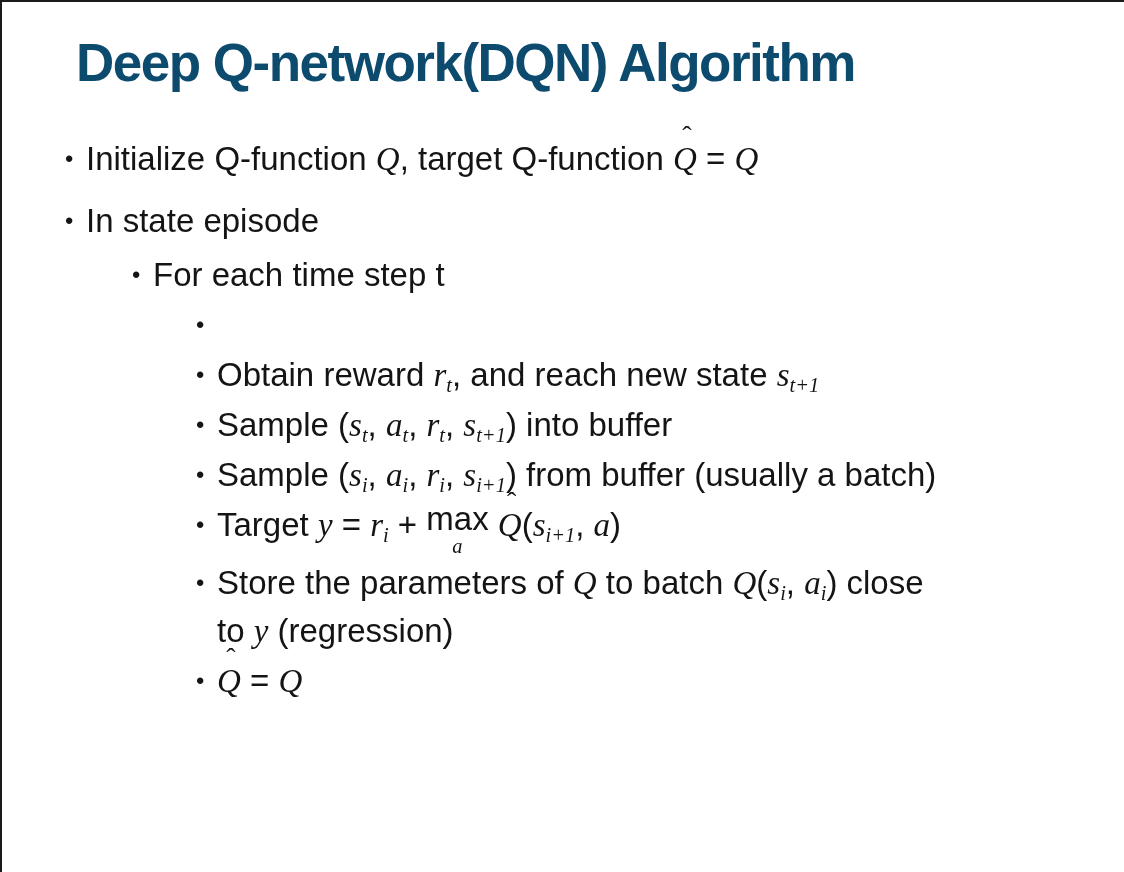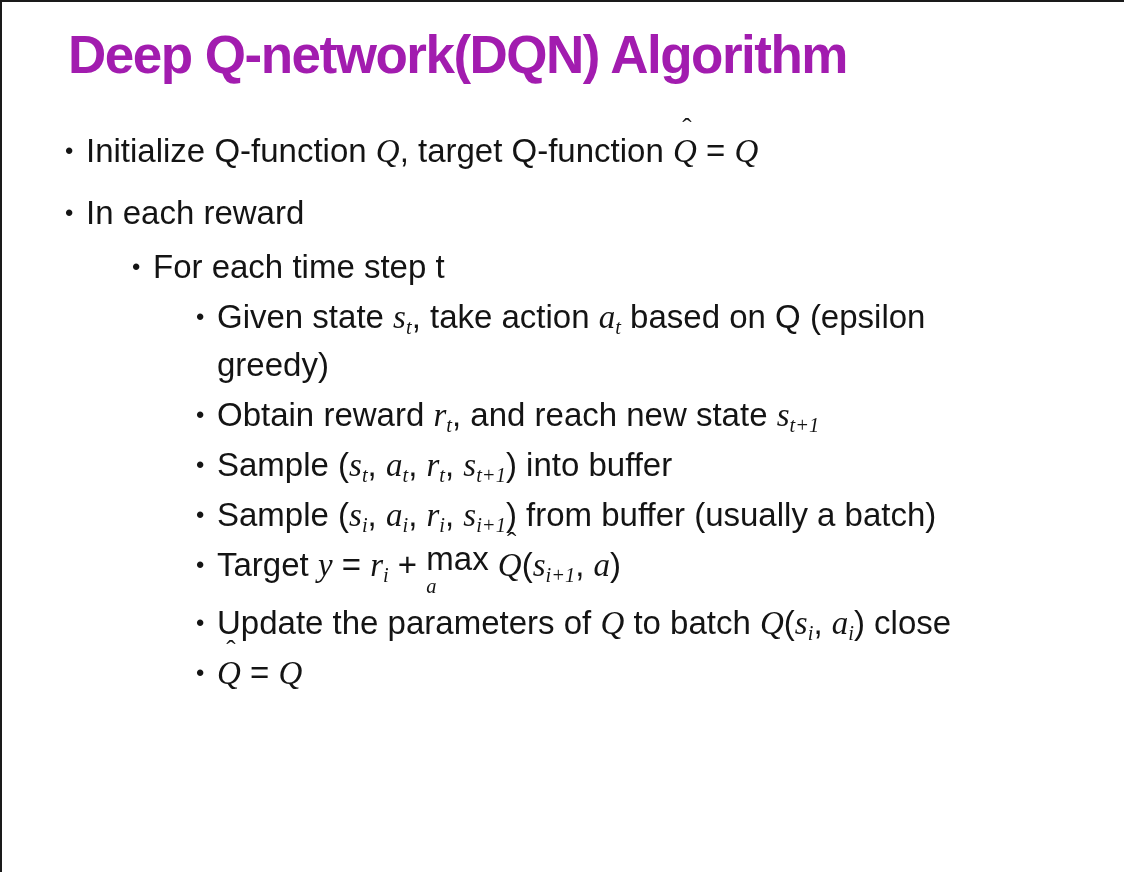--- a/index.html
+++ b/index.html
@@ -13,27 +13,27 @@
     height: 872px;
     box-sizing: border-box;
     background: #ffffff;
     border-left: 2px solid #1a1a1a;
     border-top: 2px solid #1a1a1a;
     overflow: hidden;
     font-family: "Liberation Sans", sans-serif;
     color: #111111;
   }
   .title {
-    margin: 4px;
+    margin: 12px;
     padding: 20px 40px 0 62px;
     font-size: 53px;
     line-height: 1.08;
     font-weight: 700;
     letter-spacing: -1.5px;
-    color: #a21caf;
+    color: #0c4a6e;
     font-family: "Liberation Sans", sans-serif;
   }
   .bullets {
     margin-top: 44px;
     padding-right: 40px;
   }
   .bullet {
     display: flex;
     align-items: flex-start;
     font-size: 33px;
@@ -72,20 +72,21 @@
     top: -0.46em;
     left: 58%;
     transform: translateX(-50%);
     font-family: "Liberation Serif", serif;
     font-style: normal;
     font-size: 0.85em;
     line-height: 1;
   }
   .mu {
     display: inline-block;
+    text-align: center;
     vertical-align: -0.52em;
   }
   .mu .mb {
     display: block;
     line-height: 1;
     font-family: "Liberation Sans", sans-serif;
     font-style: normal;
   }
   .mu .us {
     display: block;
@@ -104,35 +105,31 @@
   <div class="bullets" id="bullets">
       <div class="bullet lvl1">
         <span class="marker">•</span>
         <div class="content">
           <div class="line"><span class="t">Initialize Q-function </span><span class="mi">Q</span><span class="t">, target Q-function </span><span class="mh"><span class="hk">ˆ</span><span class="mi">Q</span></span><span class="t"> = </span><span class="mi">Q</span></div>
         </div>
       </div>
       <div class="bullet lvl1">
         <span class="marker">•</span>
         <div class="content">
-          <div class="line"><span class="t">In each reward</span></div>
+          <div class="line"><span class="t">In state episode</span></div>
         </div>
       </div>
       <div class="bullet lvl2">
         <span class="marker">•</span>
         <div class="content">
           <div class="line"><span class="t">For each time step t</span></div>
         </div>
       </div>
       <div class="bullet lvl3">
         <span class="marker">•</span>
-        <div class="content">
-          <div class="line"><span class="t">Given state </span><span class="mi">s</span><sub class="ms">t</sub><span class="t">, take action </span><span class="mi">a</span><sub class="ms">t</sub><span class="t"> based on Q (epsilon</span></div>
-          <div class="line"><span class="t">greedy)</span></div>
-        </div>
       </div>
       <div class="bullet lvl3">
         <span class="marker">•</span>
         <div class="content">
           <div class="line"><span class="t">Obtain reward </span><span class="mi">r</span><sub class="ms">t</sub><span class="t">, and reach new state </span><span class="mi">s</span><sub class="ms">t+1</sub></div>
         </div>
       </div>
       <div class="bullet lvl3">
         <span class="marker">•</span>
         <div class="content">
@@ -147,21 +144,22 @@
       </div>
       <div class="bullet lvl3">
         <span class="marker">•</span>
         <div class="content">
           <div class="line"><span class="t">Target </span><span class="mi">y</span><span class="t"> = </span><span class="mi">r</span><sub class="ms">i</sub><span class="t"> + </span><span class="mu"><span class="mb">max</span><span class="us">a</span></span><span class="t"> </span><span class="mh"><span class="hk">ˆ</span><span class="mi">Q</span></span><span class="t">(</span><span class="mi">s</span><sub class="ms">i+1</sub><span class="t">, </span><span class="mi">a</span><span class="t">)</span></div>
         </div>
       </div>
       <div class="bullet lvl3">
         <span class="marker">•</span>
         <div class="content">
-          <div class="line"><span class="t">Update the parameters of </span><span class="mi">Q</span><span class="t"> to batch </span><span class="mi">Q</span><span class="t">(</span><span class="mi">s</span><sub class="ms">i</sub><span class="t">, </span><span class="mi">a</span><sub class="ms">i</sub><span class="t">) close</span></div>
+          <div class="line"><span class="t">Store the parameters of </span><span class="mi">Q</span><span class="t"> to batch </span><span class="mi">Q</span><span class="t">(</span><span class="mi">s</span><sub class="ms">i</sub><span class="t">, </span><span class="mi">a</span><sub class="ms">i</sub><span class="t">) close</span></div>
+          <div class="line"><span class="t">to </span><span class="mi">y</span><span class="t"> (regression)</span></div>
         </div>
       </div>
       <div class="bullet lvl3">
         <span class="marker">•</span>
         <div class="content">
           <div class="line"><span class="mh"><span class="hk">ˆ</span><span class="mi">Q</span></span><span class="t"> = </span><span class="mi">Q</span></div>
         </div>
       </div>
     </div>
 </div>

